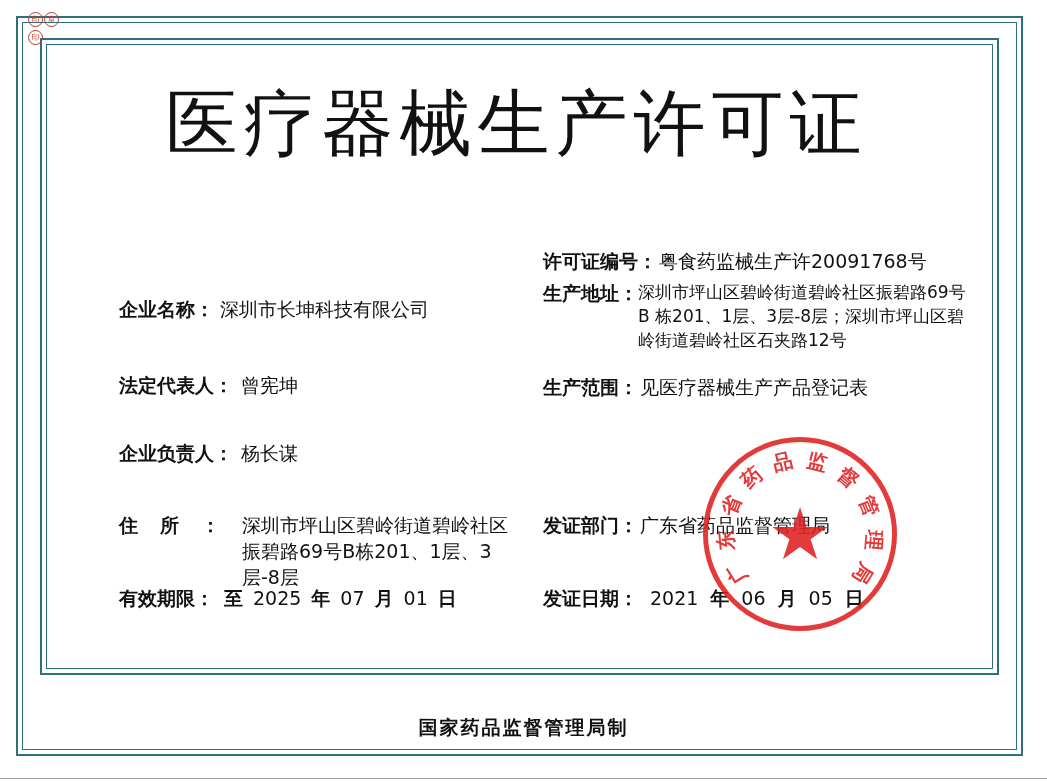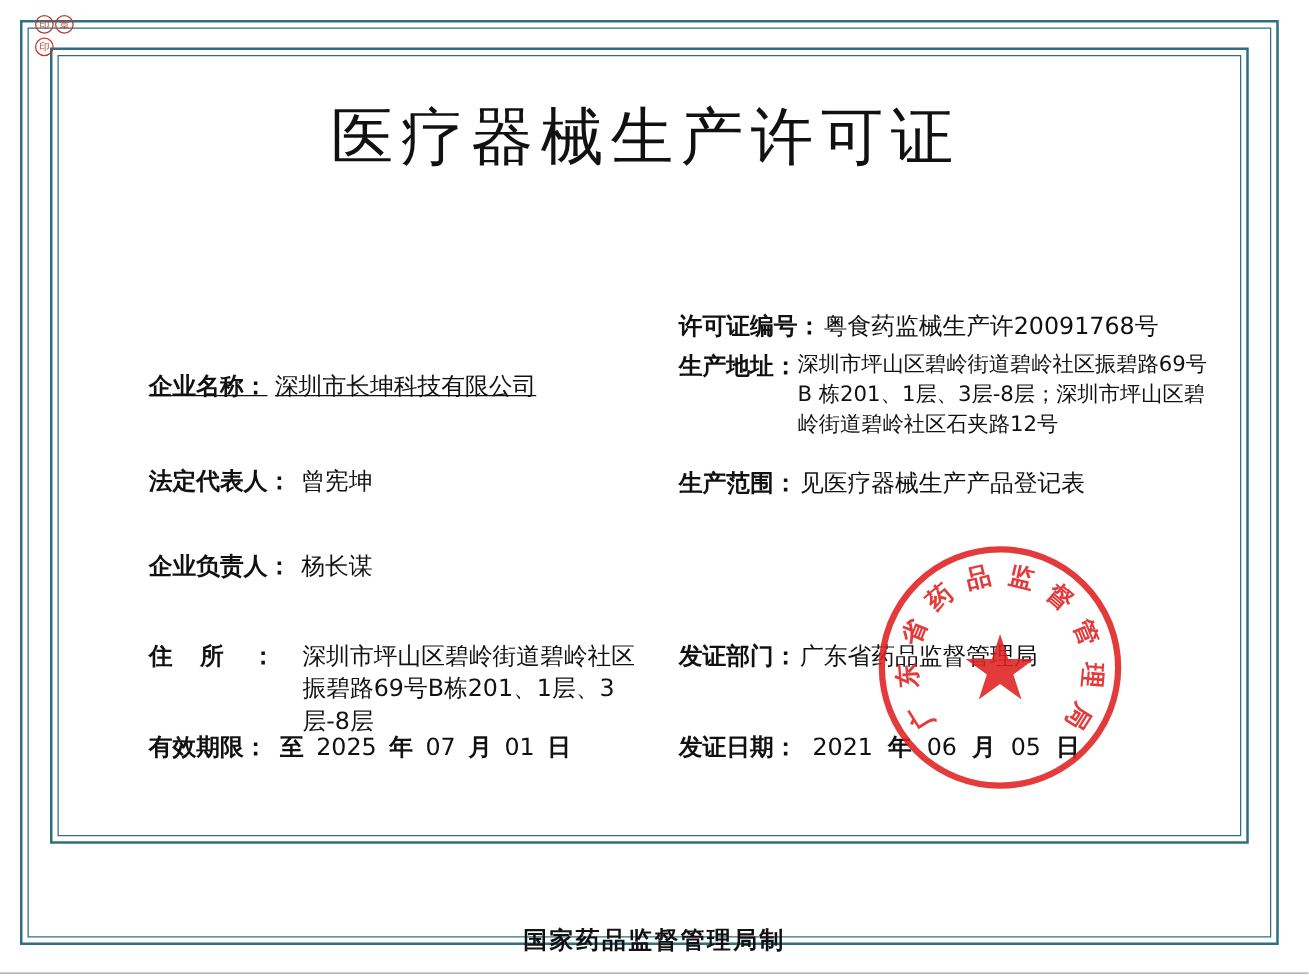--- a/index.html
+++ b/index.html
@@ -89,21 +89,21 @@
   .seal-dot.a { left: 10px; top: 4px; }
   .seal-dot.b { left: 26px; top: 4px; }
   .seal-dot.c { left: 10px; top: 22px; }
 
   .cert-title {
     position: absolute;
     left: 0;
     right: 14px;
     top: 76px;
     text-align: center;
-    font-size: 50px;
+    font-size: 72px;
     letter-spacing: 6px;
     color: #111111;
     font-family: "DejaVu Sans", "Liberation Sans", sans-serif;
     font-weight: 400;
   }
 
   .field {
     position: absolute;
     color: #111;
     font-size: 19px;
@@ -126,21 +126,21 @@
   #lic-no {
     left: 543px;
     top: 248px;
     display: flex;
     align-items: baseline;
   }
   #lic-no .label { font-size: 19px; }
   #lic-no .value { font-size: 19px; margin-left: 2px; }
 
   
-  #company-name { left: 119px; top: 296px; display: flex; align-items: center; text-decoration: underline; }
+  #company-name { left: 119px; top: 296px; display: flex; align-items: center; }
   #company-name .value { margin-left: 6px; }
 
   #legal-rep { left: 119px; top: 372px; display: flex; align-items: baseline; }
   #legal-rep .value { margin-left: 8px; }
 
   #enterprise-head { left: 119px; top: 440px; display: flex; align-items: baseline; }
   #enterprise-head .value { margin-left: 8px; }
 
   #address { left: 119px; top: 512px; width: 400px; display: flex; align-items: flex-start; }
   #address .label { letter-spacing: 22px; }
@@ -208,21 +208,20 @@
   .footer {
     position: absolute;
     left: 0;
     right: 0;
     top: 715px;
     text-align: center;
     font-size: 19px;
     font-weight: bold;
     color: #111;
     letter-spacing: 2px;
-    margin-top: 24px;
   }
 </style>
 </head>
 <body>
 
 <div class="page">
 
   <div class="frame-outer"></div>
   <div class="frame-mid"></div>
   <div class="frame-inner"></div>

